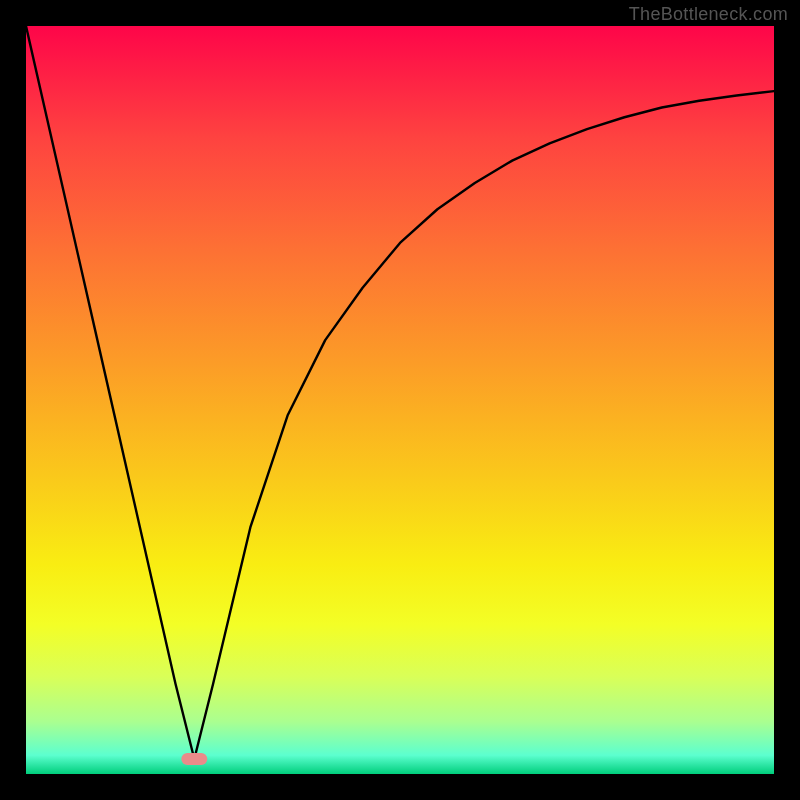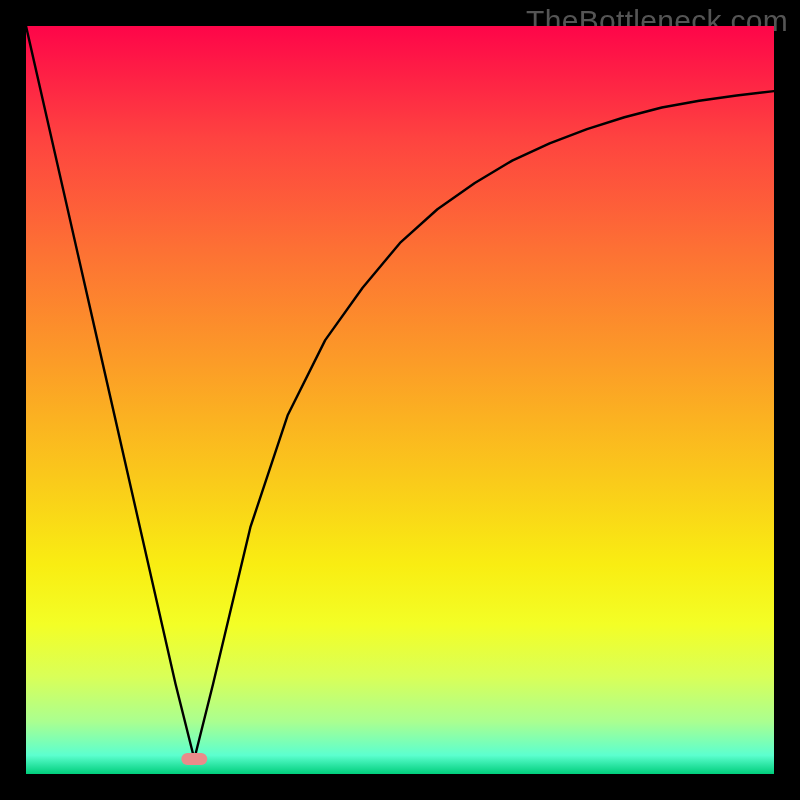--- a/index.html
+++ b/index.html
@@ -15,21 +15,21 @@
     position: relative;
     width: 800px;
     height: 800px;
     background: #000;
   }
   .watermark {
     position: absolute;
     top: 4px;
     right: 12px;
     color: #555;
-    font-size: 30px;
+    font-size: 18px;
     font-weight: 500;
     letter-spacing: 0.3px;
     user-select: none;
   }
   .plot-wrap {
     position: absolute;
     
     left: 26px;
     top: 26px;
     width: 748px;   

